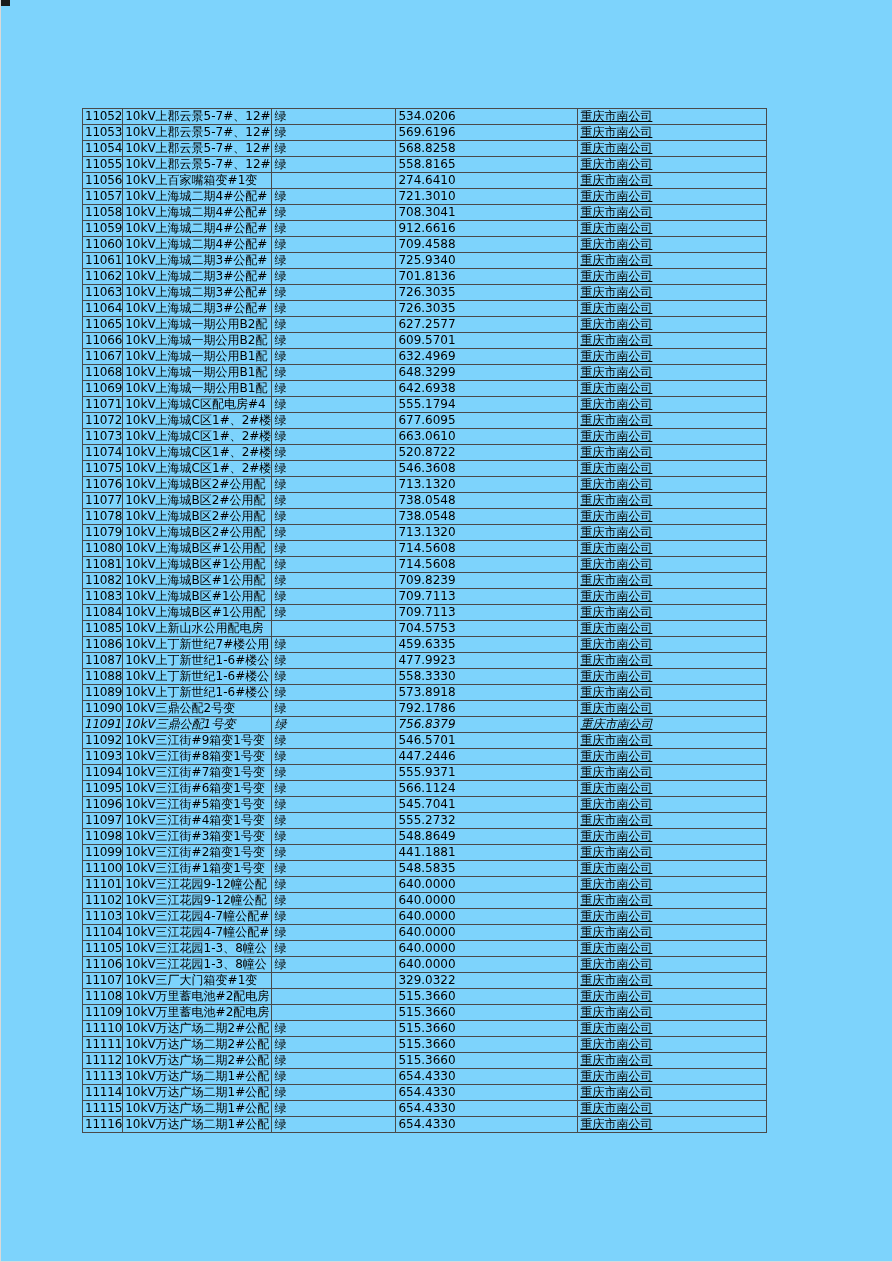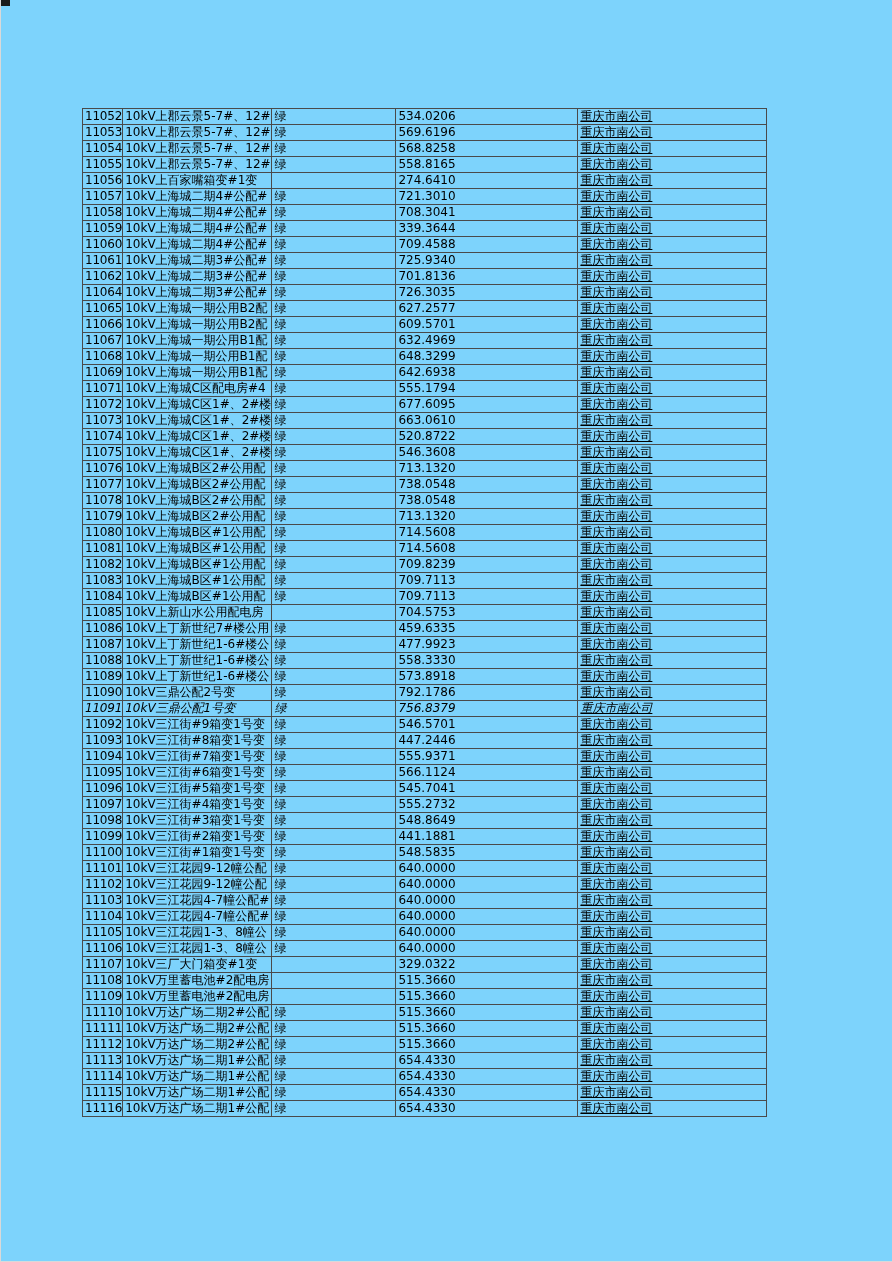--- a/index.html
+++ b/index.html
@@ -129,21 +129,21 @@
           <td class="c-id">11058</td>
           <td class="c-name">10kV上海城二期4#公配#</td>
           <td class="c-status">绿</td>
           <td class="c-value">708.3041</td>
           <td class="c-company"><span class="company-link">重庆市南公司</span></td>
         </tr>
         <tr style="height: 16px;">
           <td class="c-id">11059</td>
           <td class="c-name">10kV上海城二期4#公配#</td>
           <td class="c-status">绿</td>
-          <td class="c-value">339.3644</td>
+          <td class="c-value">912.6616</td>
           <td class="c-company"><span class="company-link">重庆市南公司</span></td>
         </tr>
         <tr style="height: 16px;">
           <td class="c-id">11060</td>
           <td class="c-name">10kV上海城二期4#公配#</td>
           <td class="c-status">绿</td>
           <td class="c-value">709.4588</td>
           <td class="c-company"><span class="company-link">重庆市南公司</span></td>
         </tr>
         <tr style="height: 16px;">
@@ -151,20 +151,27 @@
           <td class="c-name">10kV上海城二期3#公配#</td>
           <td class="c-status">绿</td>
           <td class="c-value">725.9340</td>
           <td class="c-company"><span class="company-link">重庆市南公司</span></td>
         </tr>
         <tr style="height: 16px;">
           <td class="c-id">11062</td>
           <td class="c-name">10kV上海城二期3#公配#</td>
           <td class="c-status">绿</td>
           <td class="c-value">701.8136</td>
+          <td class="c-company"><span class="company-link">重庆市南公司</span></td>
+        </tr>
+        <tr style="height: 16px;">
+          <td class="c-id">11063</td>
+          <td class="c-name">10kV上海城二期3#公配#</td>
+          <td class="c-status">绿</td>
+          <td class="c-value">726.3035</td>
           <td class="c-company"><span class="company-link">重庆市南公司</span></td>
         </tr>
         <tr style="height: 16px;">
           <td class="c-id">11064</td>
           <td class="c-name">10kV上海城二期3#公配#</td>
           <td class="c-status">绿</td>
           <td class="c-value">726.3035</td>
           <td class="c-company"><span class="company-link">重庆市南公司</span></td>
         </tr>
         <tr style="height: 16px;">

